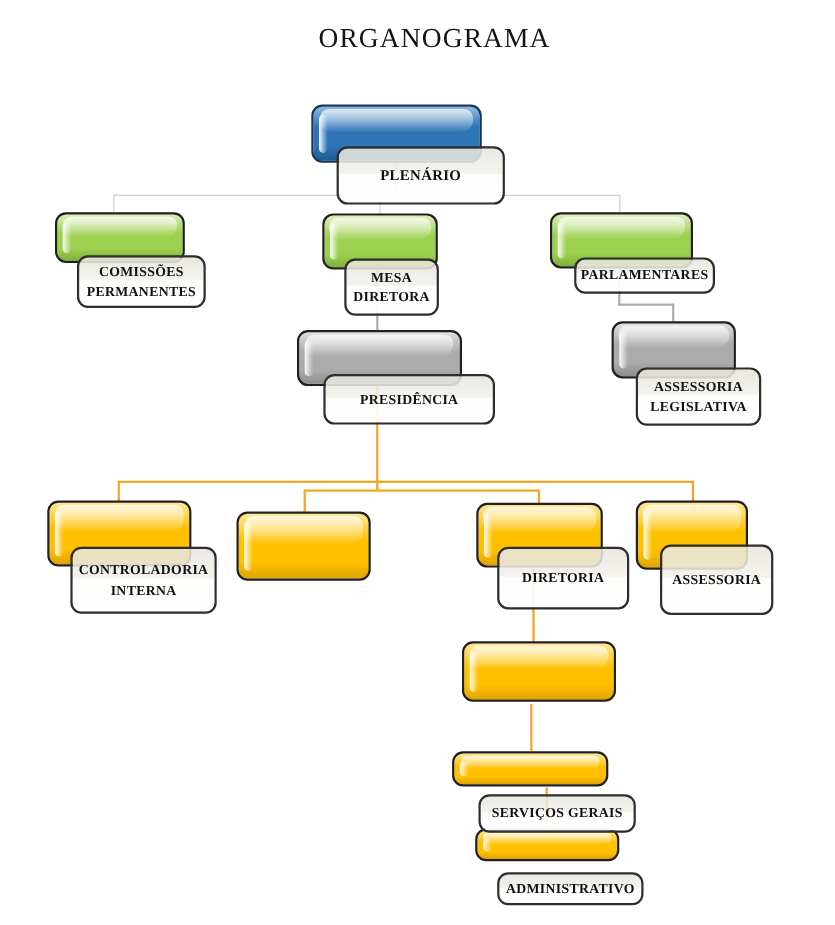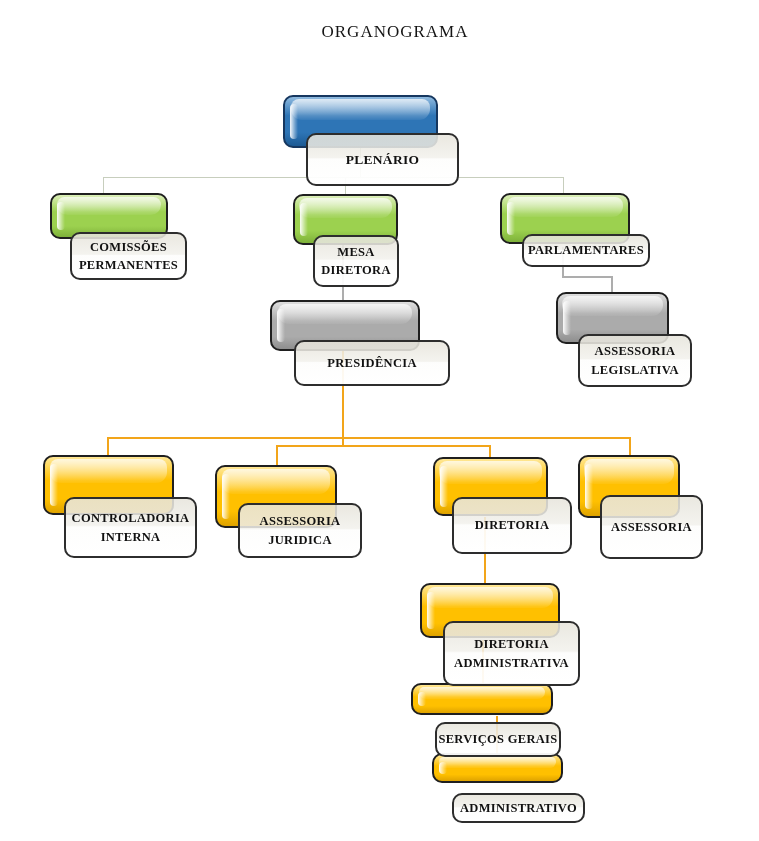--- a/index.html
+++ b/index.html
@@ -1,19 +1,19 @@
 <!DOCTYPE html>
 <html style="--node-blue: #2E75B6; --node-blue-light: #8FBADF; --node-blue-dark: #1C5A94; --node-blue-border: #16375F; --node-green: #9CD14F; --node-green-light: #DCEFB9; --node-green-dark: #7EB13A; --node-gray: #ABABAB; --node-gray-light: #DEDEDE; --node-gray-dark: #8E8E8E; --node-yellow: #FFC000; --node-yellow-light: #FFE795; --node-yellow-dark: #DFA300; --line-level1: #C7CEBD; --line-gray: #ADADAD; --line-orange: #F2A51A; --box-border: #1F1F1F; --label-border: #2D2D2D;"><head>
 <meta charset="utf-8">
 <style>
   html,body{margin:0;padding:0;background:#ffffff;}
   .stage{position:relative;width:759px;height:841px;background:#ffffff;overflow:hidden;
          font-family:"Liberation Serif","DejaVu Serif",serif;}
   .title{position:absolute;left:30px;top:22px;width:730px;margin:0;text-align:center;
-         font-size:17px;font-weight:400;letter-spacing:1px;color:#141414;}
+         font-size:25px;font-weight:400;letter-spacing:1px;color:#141414;}
 
   
   .line{position:absolute;z-index:1;}
   .line.sage{background:var(--line-level1,#C7CEBD);}
   .line.gray{background:var(--line-gray,#ADADAD);}
   .line.orange{background:var(--line-orange,#F2A51A);}
 
   
   .back{position:absolute;z-index:2;border-radius:10px;border:2px solid var(--box-border,#1F1F1F);box-sizing:border-box;}
   .back::before{content:"";position:absolute;left:5px;top:7px;bottom:7px;width:8px;border-radius:5px;
@@ -39,21 +39,21 @@
   #b-comissoes{left:50px;top:193px;width:118px;height:46px}     #l-comissoes{left:70px;top:212px;width:117px;height:48px}
   #b-mesa{left:293px;top:194px;width:105px;height:51px}         #l-mesa{left:313px;top:215px;width:86px;height:52px}
   #b-parlamentares{left:500px;top:193px;width:130px;height:51px}#l-parlamentares{left:522px;top:214px;width:128px;height:33px}
   #b-presidencia{left:270px;top:300px;width:150px;height:51px}  #l-presidencia{left:294px;top:320px;width:156px;height:46px}
   #b-aslegislativa{left:556px;top:292px;width:113px;height:52px}#l-aslegislativa{left:578px;top:314px;width:114px;height:53px}
   #b-controladoria{left:43px;top:455px;width:131px;height:60px} #l-controladoria{left:64px;top:477px;width:133px;height:61px}
   #b-juridica{left:215px;top:465px;width:122px;height:63px}     #l-juridica{left:238px;top:483px;width:124px;height:55px}
   #b-diretoria{left:433px;top:457px;width:115px;height:59px}    #l-diretoria{left:452px;top:477px;width:120px;height:57px}
   #b-tesouraria{left:578px;top:455px;width:102px;height:63px}   #l-tesouraria{left:600px;top:475px;width:103px;height:64px}
   #b-diradmin{left:420px;top:583px;width:140px;height:55px}     #l-diradmin{left:443px;top:601px;width:137px;height:65px}
-  #b-servicos{left:411px;top:683px;width:142px;height:32px}     #l-servicos{left:435px;top:702px;width:126px;height:35px}
+  #b-servicos{left:411px;top:683px;width:142px;height:32px}     #l-servicos{left:435px;top:702px;width:143px;height:35px}
   #b-administrativo{left:432px;top:753px;width:131px;height:30px}#l-administrativo{left:452px;top:773px;width:133px;height:30px}
 </style>
 </head>
 <body>
 
 <div class="stage">
   <h1 class="title">ORGANOGRAMA</h1>
 
   <div class="line sage" style="left:360px;top:148px;width:1px;height:29px"></div>
   <div class="line sage" style="left:103px;top:177px;width:461px;height:1px"></div>
@@ -106,38 +106,32 @@
   <div class="label" id="l-aslegislativa">
       <span>ASSESSORIA LEGISLATIVA</span>
     </div>
 
   <div class="back yellow" id="b-controladoria"></div>
   <div class="label" id="l-controladoria">
       <span>CONTROLADORIA INTERNA</span>
     </div>
 
   <div class="back yellow" id="b-juridica"></div>
-  <div class="label" id="l-juridica">
-      <span>ASSESSORIA JURIDICA</span>
-    </div>
 
   <div class="back yellow" id="b-diretoria"></div>
   <div class="label one" id="l-diretoria">
       <span>DIRETORIA</span>
     </div>
 
   <div class="back yellow" id="b-tesouraria"></div>
   <div class="label one" id="l-tesouraria">
       <span>ASSESSORIA</span>
     </div>
 
   <div class="back yellow" id="b-diradmin"></div>
-  <div class="label" id="l-diradmin">
-      <span>DIRETORIA ADMINISTRATIVA</span>
-    </div>
 
   <div class="back yellow" id="b-servicos"></div>
   <div class="label one" id="l-servicos">
       <span>SERVIÇOS GERAIS</span>
     </div>
 
   <div class="back yellow" id="b-administrativo"></div>
   <div class="label one" id="l-administrativo">
       <span>ADMINISTRATIVO</span>
     </div>

